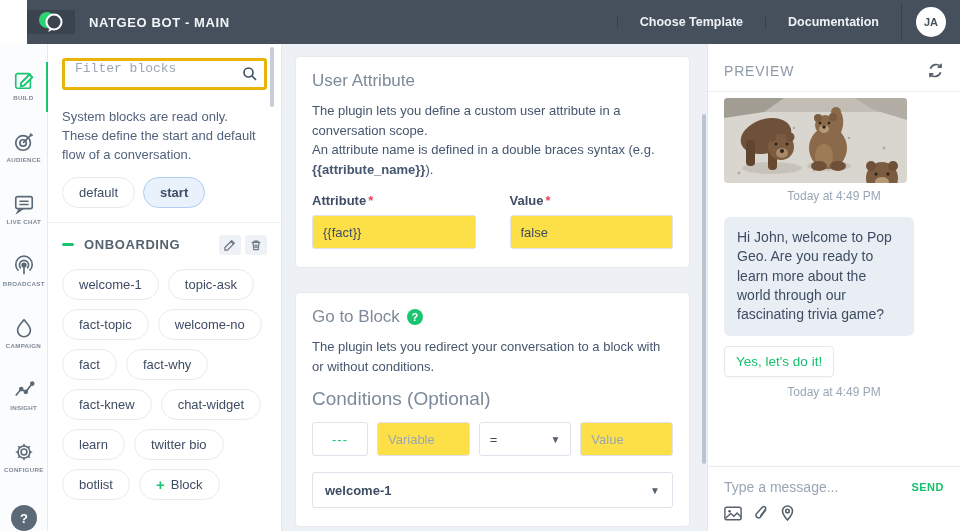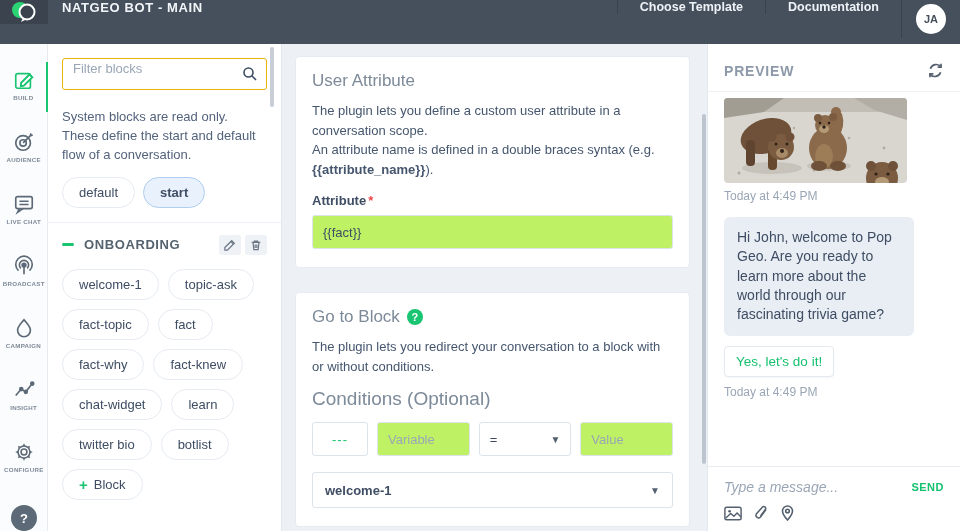--- a/index.html
+++ b/index.html
@@ -1,42 +1,42 @@
 <!DOCTYPE html>
 <html><head>
 <meta charset="utf-8">
 <style>
   * { margin:0; padding:0; box-sizing:border-box; }
   html,body { width:960px; height:531px; overflow:hidden; }
   body { font-family:"Liberation Sans", sans-serif; color:#3e4d63; background:#fff; }
   .app { width:960px; height:531px; display:flex; flex-direction:column; }
 
   
-  .topbar { height:44px; background:#46505c; display:flex; align-items:flex-start; flex-shrink:0; }
+  .topbar { height:44px; background:#46505c; display:flex; align-items:center; flex-shrink:0;margin-left:27px; }
   .logo-box { width:48px; background:#3b444e; display:flex; align-items:center; justify-content:center; }
   .topbar-title { color:#f2f5f8; font-size:13px; font-weight:bold; letter-spacing:0.6px; display:flex; align-items:center; padding-left:14px; flex:1; }
   .topbar-btn { color:#eef2f6; font-size:12.5px; font-weight:bold; display:flex; align-items:center; padding:0 22px; border-left:1px solid rgba(0,0,0,0.18); cursor:pointer; }
   .avatar-box { display:flex; align-items:center; justify-content:center; padding:4px 14px; border-left:1px solid rgba(0,0,0,0.18); }
   .avatar { width:30px; height:30px; border-radius:50%; background:#fff; color:#46505c; font-size:11px; font-weight:bold; display:flex; align-items:center; justify-content:center; }
 
   
   .main { flex:1; display:flex; overflow:hidden; }
 
   
   .iconbar { width:48px; background:#fbfcfd; border-right:1px solid #e7ebf0; display:flex; flex-direction:column; align-items:center; padding-top:12px; position:relative; flex-shrink:0; }
   .nav-item { width:48px; height:62px; display:flex; flex-direction:column; align-items:center; justify-content:center; cursor:pointer; position:relative; }
   .nav-item .nav-label { font-size:10px; transform:scale(0.62); transform-origin:center top; color:#7e8a99; font-weight:bold; letter-spacing:0.4px; white-space:nowrap; margin-top:3px; }
   .nav-item.active::after { content:""; position:absolute; right:0; top:6px; bottom:6px; width:2px; background:#19c571; }
   .help-bubble { position:absolute; bottom:0px; left:11px; width:26px; height:26px; border-radius:50%; background:#5c6977; color:#fff; font-size:13px; font-weight:bold; display:flex; align-items:center; justify-content:center; }
 
   
   .blocks { width:234px; border-right:1px solid #e3e8ee; background:#fff; padding:14px 14px 0 14px; position:relative; overflow:hidden; flex-shrink:0; }
   .blocks-scrollbar { position:absolute; top:3px; right:7px; width:4px; height:60px; background:#c7ced7; border-radius:2px; }
   .filter-wrap { position:relative; margin-bottom:18px; }
-  .filter-input { width:100%; height:32px; border:1px solid #eab308; border-radius:3px; padding:0 30px 11px 10px; font-size:13px; color:#3e4d63; font-family:Liberation Sans, sans-serif; outline:none; }
+  .filter-input { width:100%; height:32px; border:3px solid #eab308; border-radius:3px; padding:0 30px 11px 10px; font-size:13px; color:#3e4d63; font-family:Liberation Mono, monospace; outline:none; }
   .filter-input::placeholder { color:#9aa6b5; }
   .filter-search-ic { position:absolute; right:9px; top:8px; }
   .sys-note { font-size:13px; line-height:1.45; color:#53637c; margin-bottom:12px; }
   .pill-row { display:flex; flex-wrap:wrap; gap:8px; }
   .pill { border:1px solid #e6ebf1; background:#fff; border-radius:999px; padding:7px 16px; font-size:13px; color:#3e4d63; cursor:pointer; white-space:nowrap; }
   .pill.selected { background:#e9f2fc; border-color:#aecdf0;font-weight:bold; }
   .panel-divider { height:1px; background:#edf0f4; margin:14px -14px 12px -14px; }
   .section-head { display:flex; align-items:center; margin-bottom:12px;justify-content:space-between; }
   .section-dash { width:12px; height:3px; border-radius:2px; background:#19c571; margin-right:10px; flex-shrink:0; }
   .section-title { font-size:13px; font-weight:bold; color:#55636f; letter-spacing:0.6px; flex:1; }
@@ -50,45 +50,45 @@
   
   .middle { flex:1; background:#edf1f6; padding:12px 17px 0 13px; position:relative; overflow:hidden; }
   .middle-scrollbar { position:absolute; top:70px; right:1px; width:4px; height:350px; background:#bcc4cf; border-radius:2px; }
   .card { background:#fff; border:1px solid #e6ebf1; border-radius:4px; padding:14px 16px 18px 16px; margin-bottom:24px; }
   .card-title { font-size:17px; color:#7d8a99; margin-bottom:10px; display:flex; align-items:center; gap:7px; }
   .card-desc { font-size:13px; line-height:1.5; color:#45566e; }
   .field-grid { display:flex; gap:34px; margin-top:14px; }
   .field { flex:1; }
   .field-label { font-size:13px; font-weight:bold; color:#3e4d63; margin-bottom:7px; }
   .req { color:#e8484f; margin-left:2px; }
-  .text-input { width:100%; height:34px; border:1px solid #dde3ea; border-radius:3px; padding:0 10px; font-size:13px; color:#3e4d63; font-family:"Liberation Sans",sans-serif; outline:none; background:#bef264; }
+  .text-input { width:100%; height:34px; border:1px solid #dde3ea; border-radius:3px; padding:0 10px; font-size:13px; color:#3e4d63; font-family:"Liberation Sans",sans-serif; outline:none; background:#fde047; }
   .text-input::placeholder { color:#9aa6b5; }
   .q-circle { width:16px; height:16px; border-radius:50%; background:#19c571; color:#fff; font-size:11px; font-weight:bold; display:flex; align-items:center; justify-content:center; }
   .cond-title { font-size:19px; color:#7d8a99; margin-top:12px; margin-bottom:12px; }
   .cond-row { display:flex; gap:9px; }
   .sel-box { height:34px; border:1px solid #dde3ea; border-radius:3px; background:#fff; display:flex; align-items:center; padding:0 10px; font-size:13px; cursor:pointer; }
   .sel-dashes { width:56px; justify-content:center; color:#19c571; letter-spacing:1px; }
   .cond-input { flex:1; min-width:0; }
   .sel-eq { flex:1; justify-content:space-between; color:#3e4d63; }
   .caret { color:#55606e; font-size:10px; }
   .block-select { height:36px; border:1px solid #dde3ea; border-radius:3px; background:#fff; display:flex; align-items:center; justify-content:space-between; padding:0 12px; font-size:13px; font-weight:bold; color:#3e4d63; margin-top:16px; cursor:pointer; }
 
   
   .preview-panel { width:253px; border-left:1px solid #e3e8ee; background:#fff; display:flex; flex-direction:column; flex-shrink:0; }
   .preview-head { display:flex; align-items:center; justify-content:space-between; padding:18px 16px 12px 16px; border-bottom:1px solid #eef1f4; }
-  .preview-title { font-size:14px; font-weight:bold; color:#8d99a9; letter-spacing:0.8px; }
+  .preview-title { font-size:14px; font-weight:normal; color:#8d99a9; letter-spacing:0.8px; }
   .chat-area { flex:1; padding:6px 16px 0 16px; overflow:hidden; }
   .chat-img { width:183px; height:85px; border-radius:4px; overflow:hidden; display:block; }
-  .timestamp { font-size:12px; color:#9aa6b5; margin:6px 0 14px 0; }
+  .timestamp { font-size:12px; color:#9aa6b5; margin:6px 0 14px 0;text-align:center; }
   .msg-bubble { background:#e9eef4; border-radius:6px; padding:11px 13px; font-size:14px; line-height:1.38; color:#3e4d63; max-width:190px; margin-bottom:10px; }
   .quick-replies { display:flex; gap:8px; margin-bottom:8px; }
   .qr-btn { background:#fff; border:1px solid #e4e9ef; border-radius:4px; padding:7px 11px; font-size:13.5px; color:#15c16e; cursor:pointer; white-space:nowrap; box-shadow:0 1px 2px rgba(0,0,0,0.04); }
   .composer { border-top:1px solid #e8ecf1; padding:12px 16px 10px 16px; }
   .composer-row { display:flex; align-items:center; justify-content:space-between; }
-  .composer-input { border:none; outline:none; font-size:14px; color:#8b5cf6; flex:1; font-family:"Liberation Sans",sans-serif;font-style:italic; }
+  .composer-input { border:none; outline:none; font-size:14px; color:#8b5cf6; flex:1; font-family:"Liberation Sans",sans-serif; }
   .composer-input::placeholder { color:#9aa6b5; }
   .send-btn { font-size:11px; font-weight:bold; color:#15c16e; letter-spacing:0.5px; cursor:pointer; }
   .composer-icons { display:flex; gap:12px; margin-top:10px; align-items:center; }
 </style>
 </head>
 <body>
 
 <div class="app">
 
   <div class="topbar">
@@ -198,20 +198,21 @@
             <svg width="12" height="12" viewBox="0 0 14 14" fill="none" stroke="#6b7685" stroke-width="1.4">
               <path d="M2 4 H12 M5 4 V2.5 H9 V4 M3.5 4 L4.5 12.5 H9.5 L10.5 4 M6 6.5 V10.5 M8 6.5 V10.5"></path>
             </svg>
           </div>
         </div>
       </div>
       <div class="pills-area" style="margin-top:14px;">
         <div class="pill">welcome-1</div>
         <div class="pill">topic-ask</div>
         <div class="pill">fact-topic</div>
+        <div class="pill">welcome-no</div>
         <div class="pill">fact</div>
         <div class="pill">fact-why</div>
         <div class="pill">fact-knew</div>
         <div class="pill">chat-widget</div>
         <div class="pill">learn</div>
         <div class="pill">twitter bio</div>
         <div class="pill">botlist</div>
         <div class="pill add-pill">
           <span class="add-plus">+</span>
           <span>Block</span>
@@ -228,20 +229,24 @@
           <span>User Attribute</span>
         </div>
         <div class="card-desc">
           <div>The plugin lets you define a custom user attribute in a conversation scope.</div>
           <div><span>An attribute name is defined in a double braces syntax (e.g. </span><b>{{attribute_name}}</b><span>).</span></div>
         </div>
         <div class="field-grid">
           <div class="field">
             <div class="field-label"><span>Attribute</span><span class="req">*</span></div>
             <input class="text-input" value="{{fact}}" style="">
+          </div>
+          <div class="field">
+            <div class="field-label"><span>Value</span><span class="req">*</span></div>
+            <input class="text-input" value="false" style="">
           </div>
         </div>
       </div>
 
       <div class="card">
         <div class="card-title">
           <span>Go to Block</span>
           <span class="q-circle">?</span>
         </div>
         <div class="card-desc">The plugin lets you redirect your conversation to a block with or without conditions.</div>

